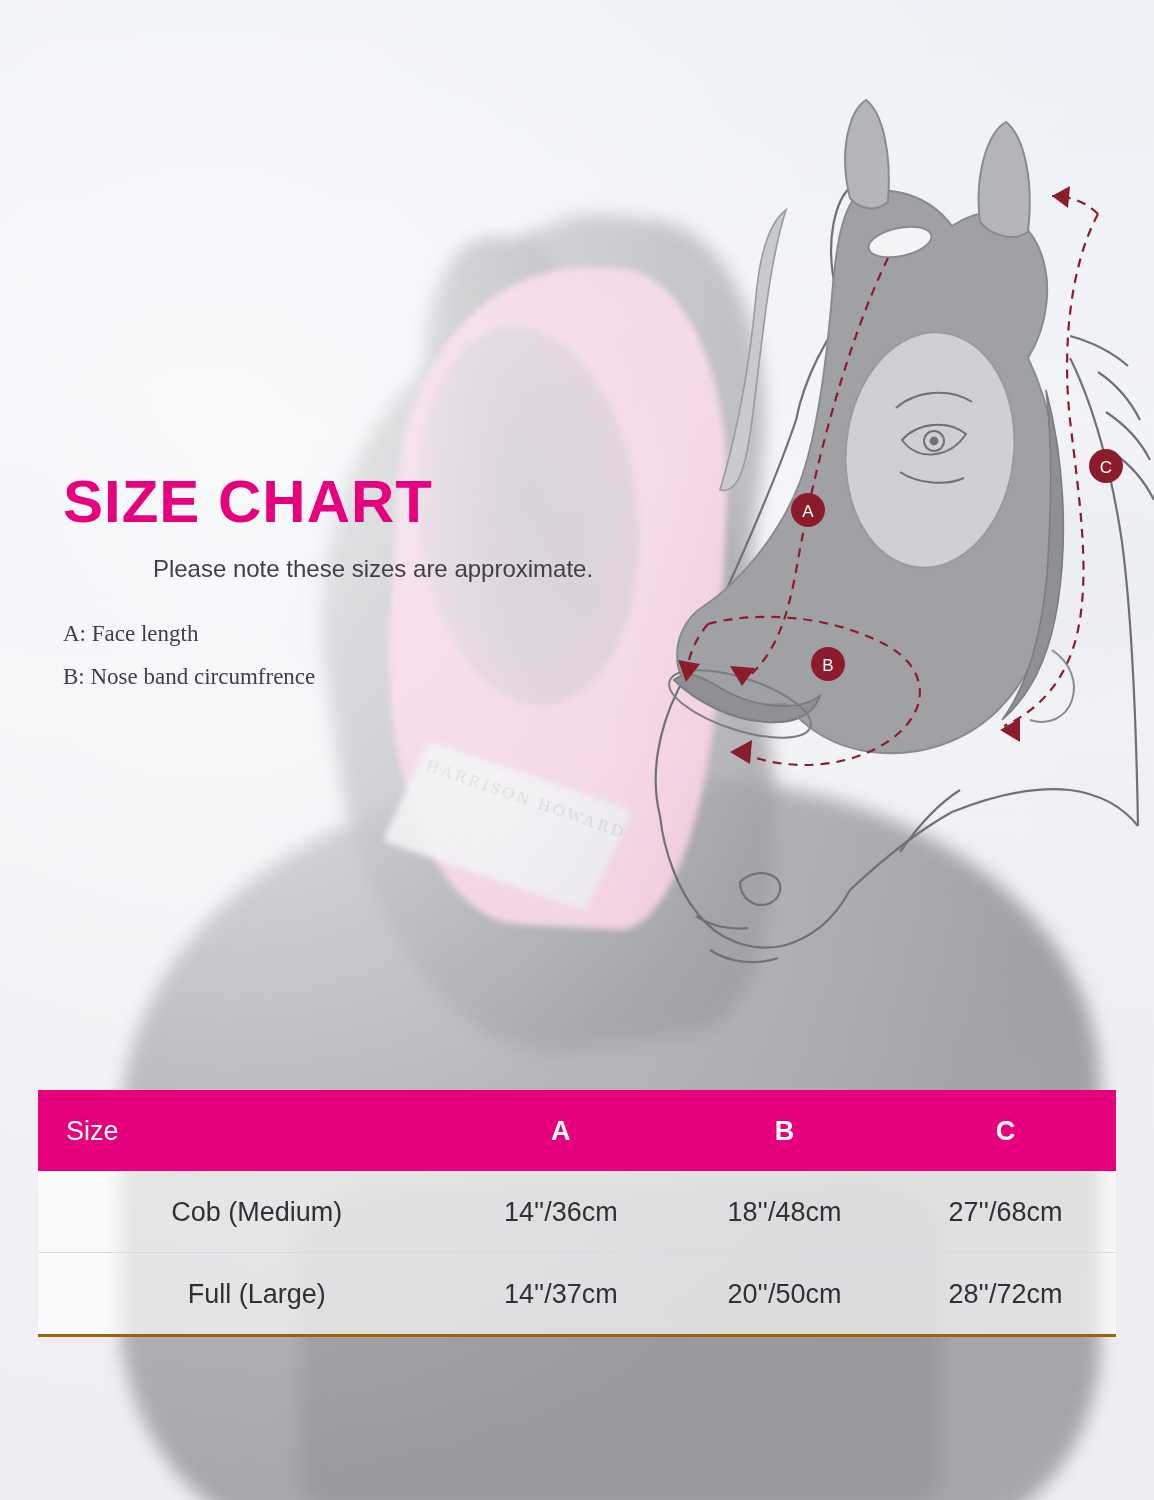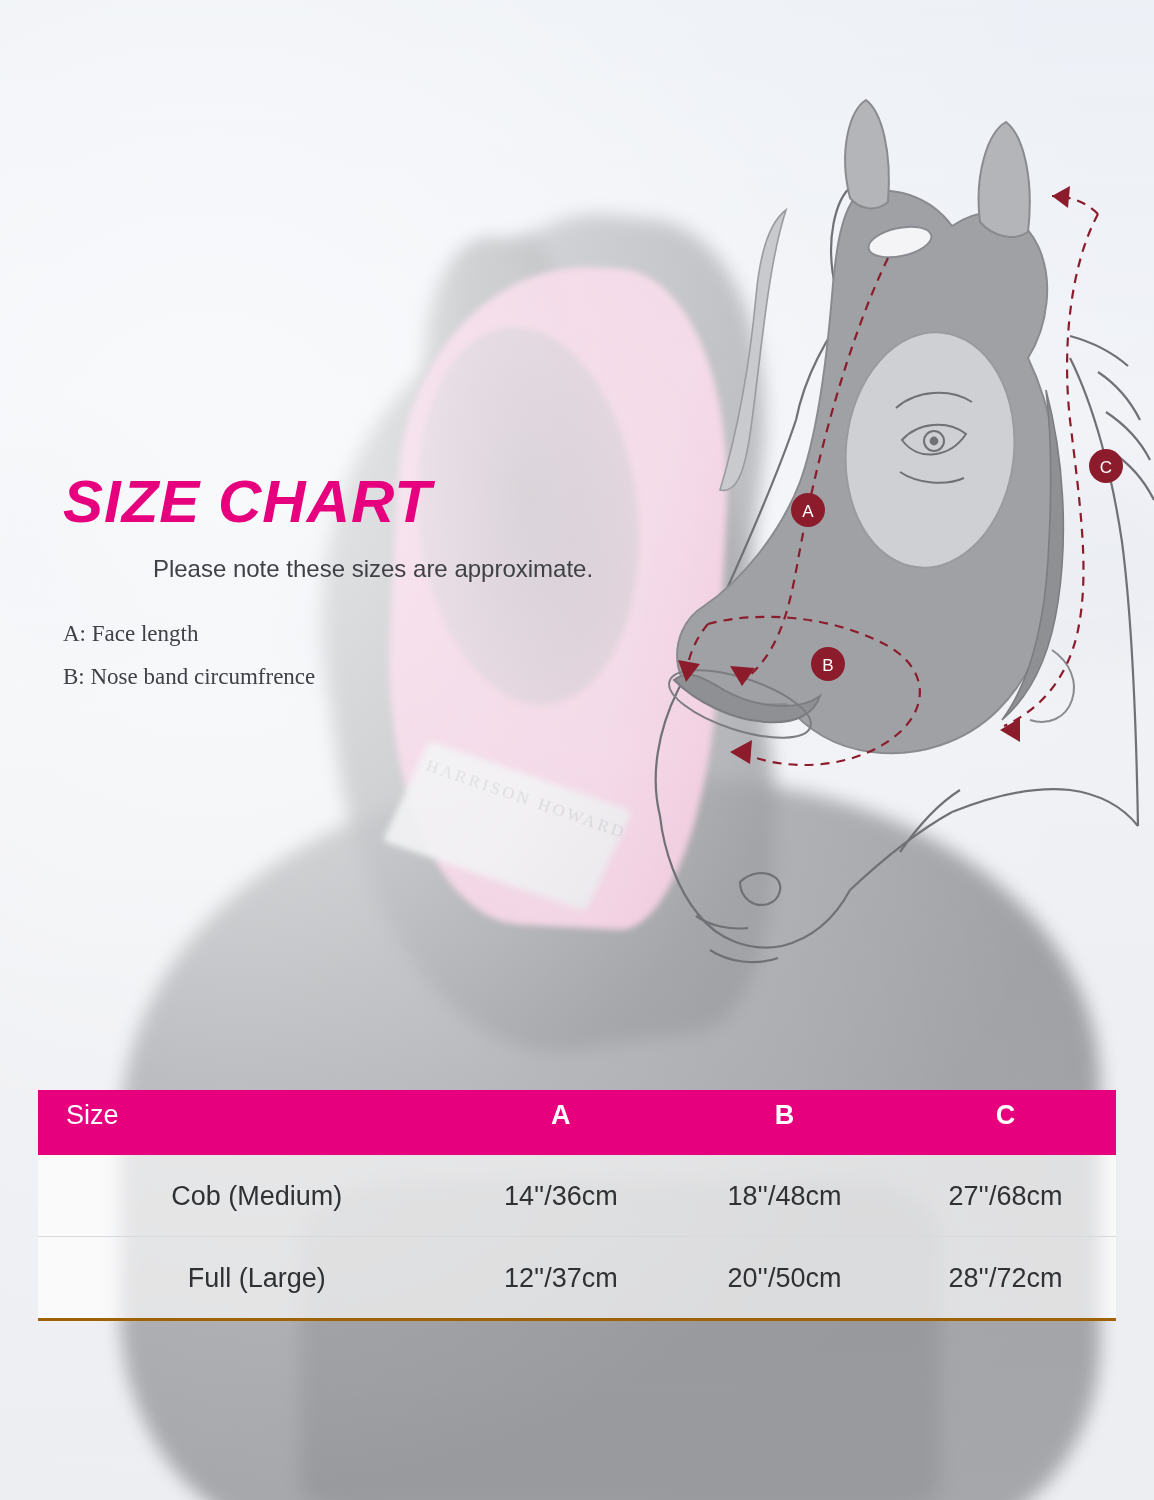--- a/index.html
+++ b/index.html
@@ -137,21 +137,20 @@
     top: 470px;
     width: 620px;
   }
   .title {
     margin: 0;
     font-size: 60px;
     line-height: 1.05;
     font-weight: bold;
     letter-spacing: 1px;
     color: #e6007e;
-    font-style: italic;
   }
   .subtitle {
     margin: 22px 0 0 0;
     font-size: 24px;
     color: #3f4146;
     text-align: center;
   }
   .legend {
     margin-top: 38px;
   }
@@ -182,21 +181,21 @@
   table {
     width: 100%;
     border-collapse: collapse;
     table-layout: fixed;
   }
   thead th {
     background: #e6007e;
     color: #ffffff;
     font-size: 27px;
     font-weight: bold;
-    padding: 10px 0 24px 0;
+    padding: 26px 0 24px 0;
     text-align: center;
     border: none;
   }
   thead th.first {
     text-align: left;
     padding-left: 28px;
     font-weight: normal;
   }
   tbody td {
     font-size: 27px;
@@ -387,21 +386,21 @@
       </thead>
       <tbody>
         <tr>
           <td class="first">Cob (Medium)</td>
           <td>14''/36cm</td>
           <td>18''/48cm</td>
           <td>27''/68cm</td>
         </tr>
         <tr>
           <td class="first">Full (Large)</td>
-          <td>12''/37cm</td>
+          <td>14''/37cm</td>
           <td>20''/50cm</td>
           <td>28''/72cm</td>
         </tr>
       </tbody>
     </table>
   </div>
 
 </div>
 
 </body></html>

